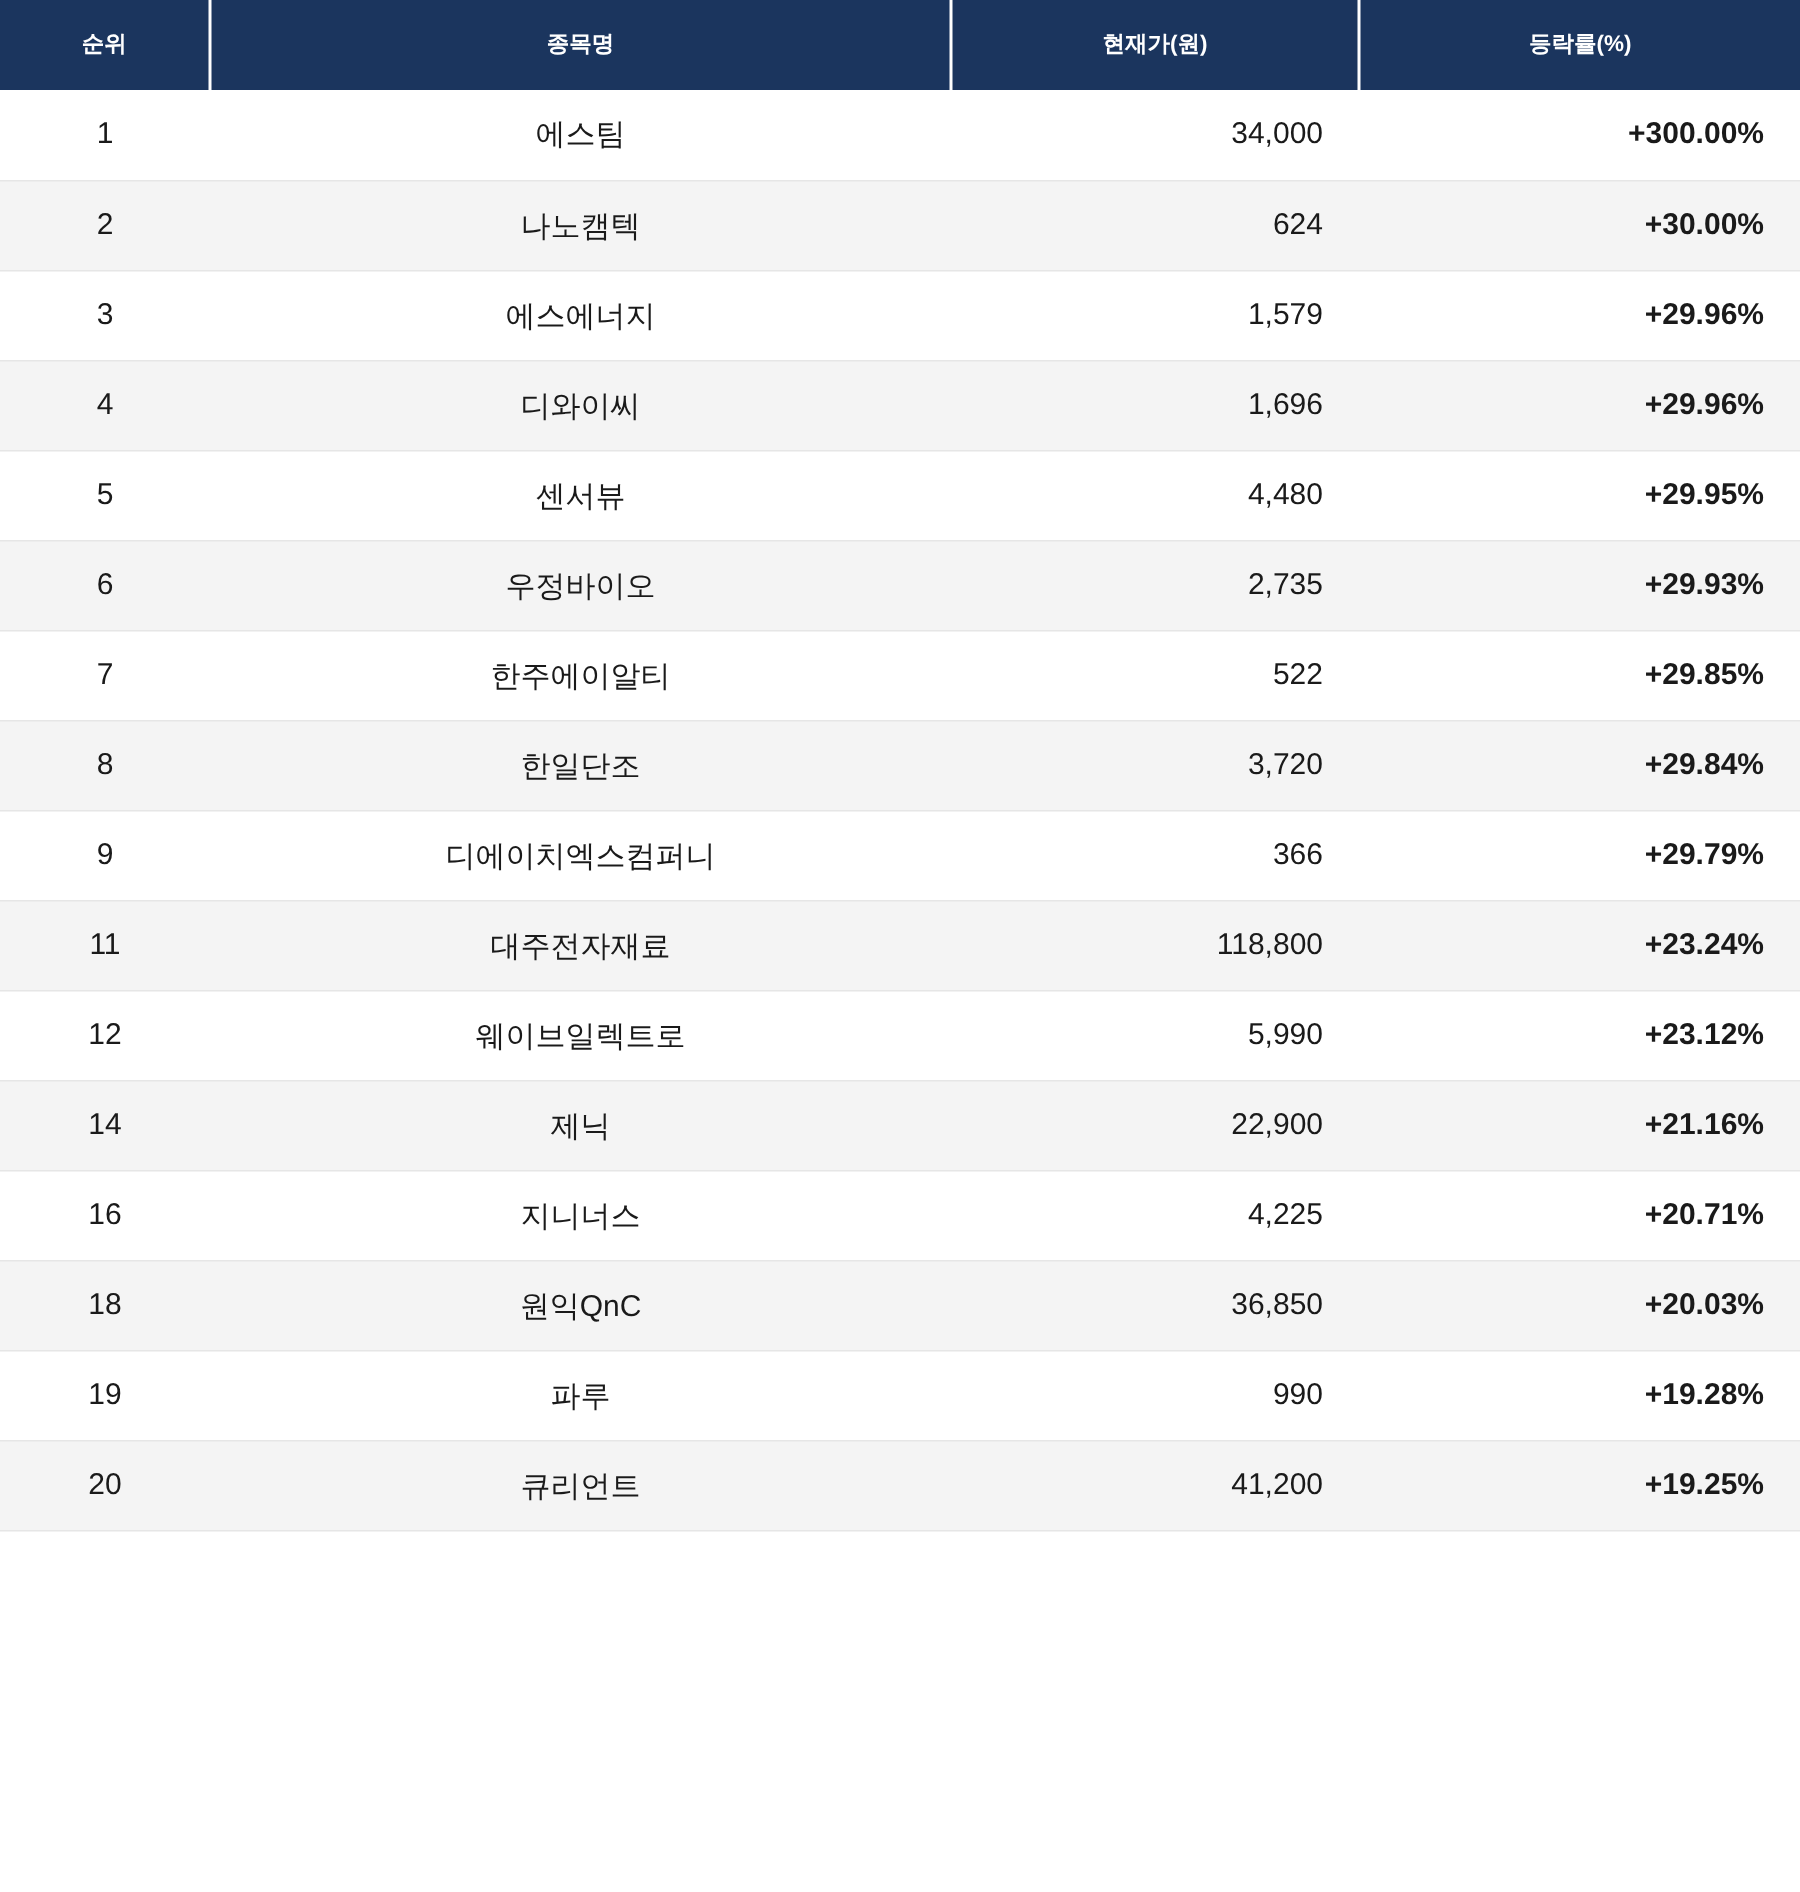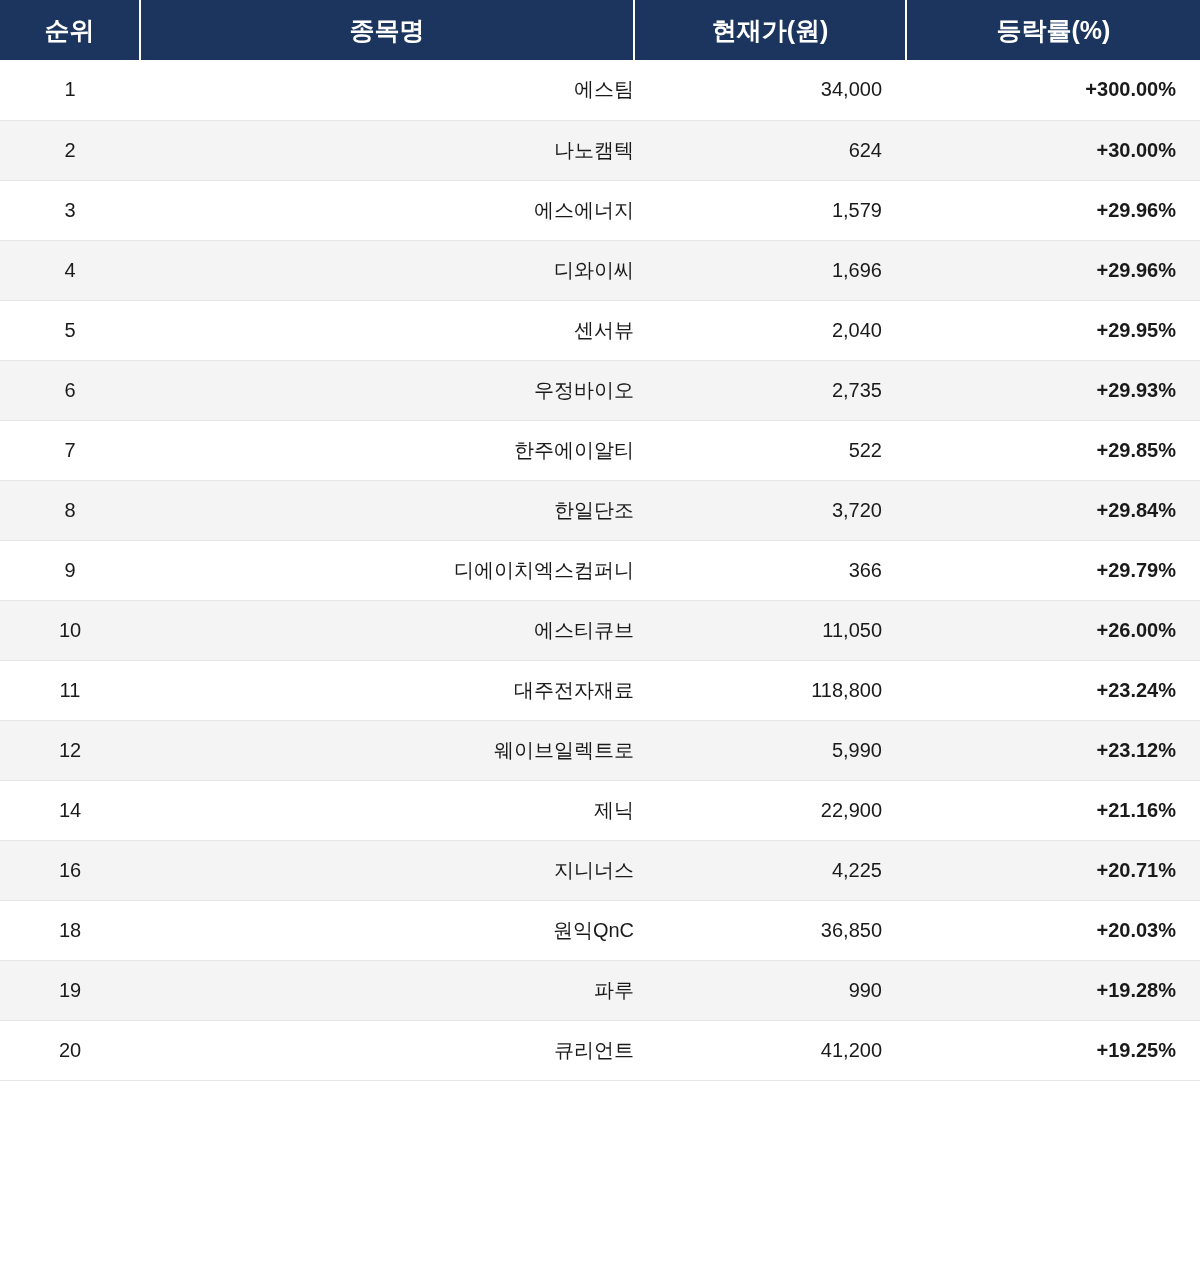--- a/index.html
+++ b/index.html
@@ -19,21 +19,21 @@
     table-layout: fixed;
   }
   table.stock-table col.col-rank   { width: 140px; }
   table.stock-table col.col-name   { width: 494px; }
   table.stock-table col.col-price  { width: 272px; }
   table.stock-table col.col-change { width: 294px; }
 
   thead th {
     background: #1b355e;
     color: #ffffff;
-    font-size: 25px;
+    font-size: 15px;
     font-weight: bold;
     height: 60px;
     line-height: 60px;
     padding: 0;
     text-align: center;
     border-right: 2px solid #ffffff;
     box-sizing: border-box;
   }
   thead th:last-child { border-right: none; margin-top: 48px; }
 
@@ -47,21 +47,21 @@
     background: #ffffff;
   }
   tbody tr:nth-child(even) td {
     background: #f4f4f4;
   }
   tbody td.rank {
     text-align: center;
     padding: 0;
   }
   tbody td.name {
-    text-align: right;
+    text-align: center;
     padding: 0;
   }
   tbody td.price {
     text-align: right;
   }
   tbody td.change {
     text-align: right;
     font-weight: bold;
   }
 </style>
@@ -104,21 +104,21 @@
       </tr>
       <tr>
         <td class="rank">4</td>
         <td class="name">디와이씨</td>
         <td class="price">1,696</td>
         <td class="change">+29.96%</td>
       </tr>
       <tr>
         <td class="rank">5</td>
         <td class="name">센서뷰</td>
-        <td class="price">2,040</td>
+        <td class="price">4,480</td>
         <td class="change">+29.95%</td>
       </tr>
       <tr>
         <td class="rank">6</td>
         <td class="name">우정바이오</td>
         <td class="price">2,735</td>
         <td class="change">+29.93%</td>
       </tr>
       <tr>
         <td class="rank">7</td>
@@ -130,26 +130,20 @@
         <td class="rank">8</td>
         <td class="name">한일단조</td>
         <td class="price">3,720</td>
         <td class="change">+29.84%</td>
       </tr>
       <tr>
         <td class="rank">9</td>
         <td class="name">디에이치엑스컴퍼니</td>
         <td class="price">366</td>
         <td class="change">+29.79%</td>
-      </tr>
-      <tr>
-        <td class="rank">10</td>
-        <td class="name">에스티큐브</td>
-        <td class="price">11,050</td>
-        <td class="change">+26.00%</td>
       </tr>
       <tr>
         <td class="rank">11</td>
         <td class="name">대주전자재료</td>
         <td class="price">118,800</td>
         <td class="change">+23.24%</td>
       </tr>
       <tr>
         <td class="rank">12</td>
         <td class="name">웨이브일렉트로</td>

